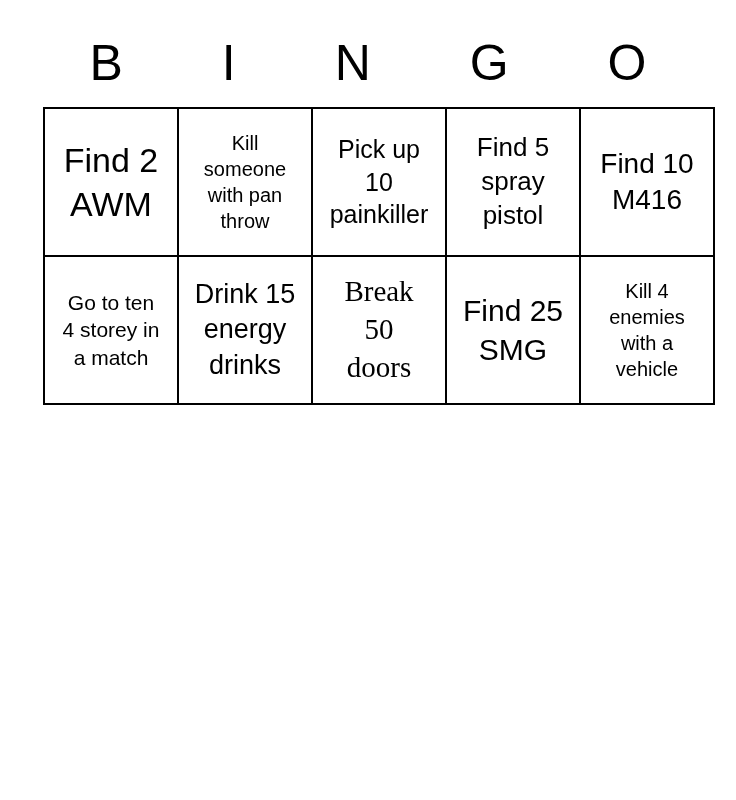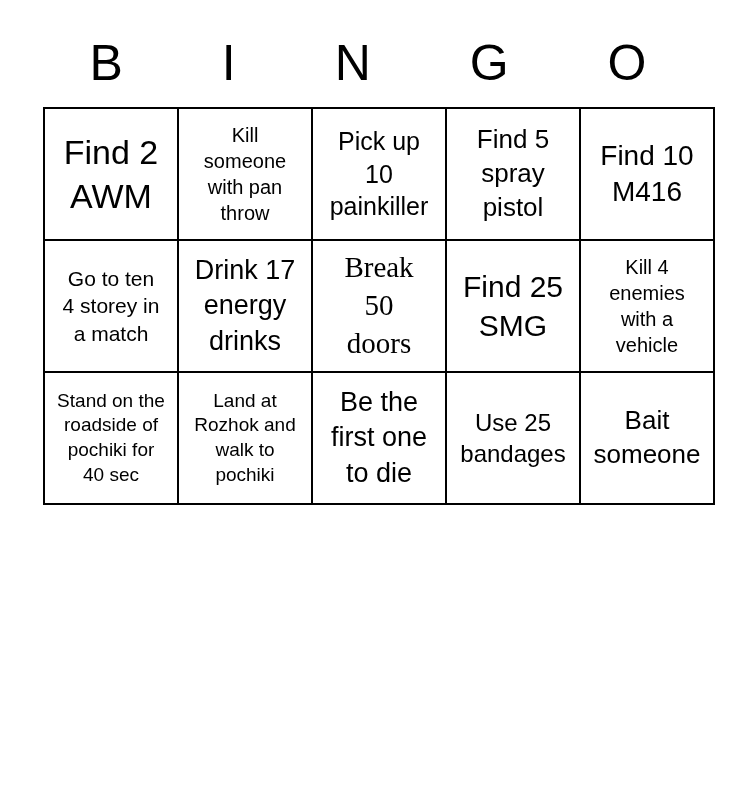--- a/index.html
+++ b/index.html
@@ -37,21 +37,21 @@
     border-collapse: collapse;
     table-layout: fixed;
   }
   table.bingo-grid td {
     width: 130px;
     height: 130px;
     max-width: 130px;
     border: 2px solid #000000;
     text-align: center;
     vertical-align: middle;
-    padding: 0 1px;
+    padding: 8px 1px;
     white-space: pre-line;
     line-height: 1.3;
     background: #ffffff;
     overflow: hidden;
   }
   .fs19 { font-size: 19px; }
   .fs20 { font-size: 20px; }
   .fs21 { font-size: 21px; }
   .fs24 { font-size: 24px; }
   .fs25 { font-size: 25px; }
@@ -90,46 +90,29 @@
       <td class="fs26">Find 5
 spray
 pistol</td>
       <td class="fs28">Find 10
 M416</td>
     </tr>
     <tr>
       <td class="fs21">Go to ten
 4 storey in
 a match</td>
-      <td class="fs27">Drink 17
+      <td class="fs27">Drink 15
 energy
 drinks</td>
       <td class="fs29">Break
 50
 doors</td>
       <td class="fs30">Find 25
 SMG</td>
       <td class="fs20">Kill 4
 enemies
 with a
 vehicle</td>
     </tr>
-    <tr>
-      <td class="fs19">Stand on the
-roadside of
-pochiki for
-40 sec</td>
-      <td class="fs19">Land at
-Rozhok and
-walk to
-pochiki</td>
-      <td class="fs27">Be the
-first one
-to die</td>
-      <td class="fs24">Use 25
-bandages</td>
-      <td class="fs26">Bait
-someone</td>
-    </tr>
   </tbody>
     </table>
 
 </div>
 
 </body></html>

